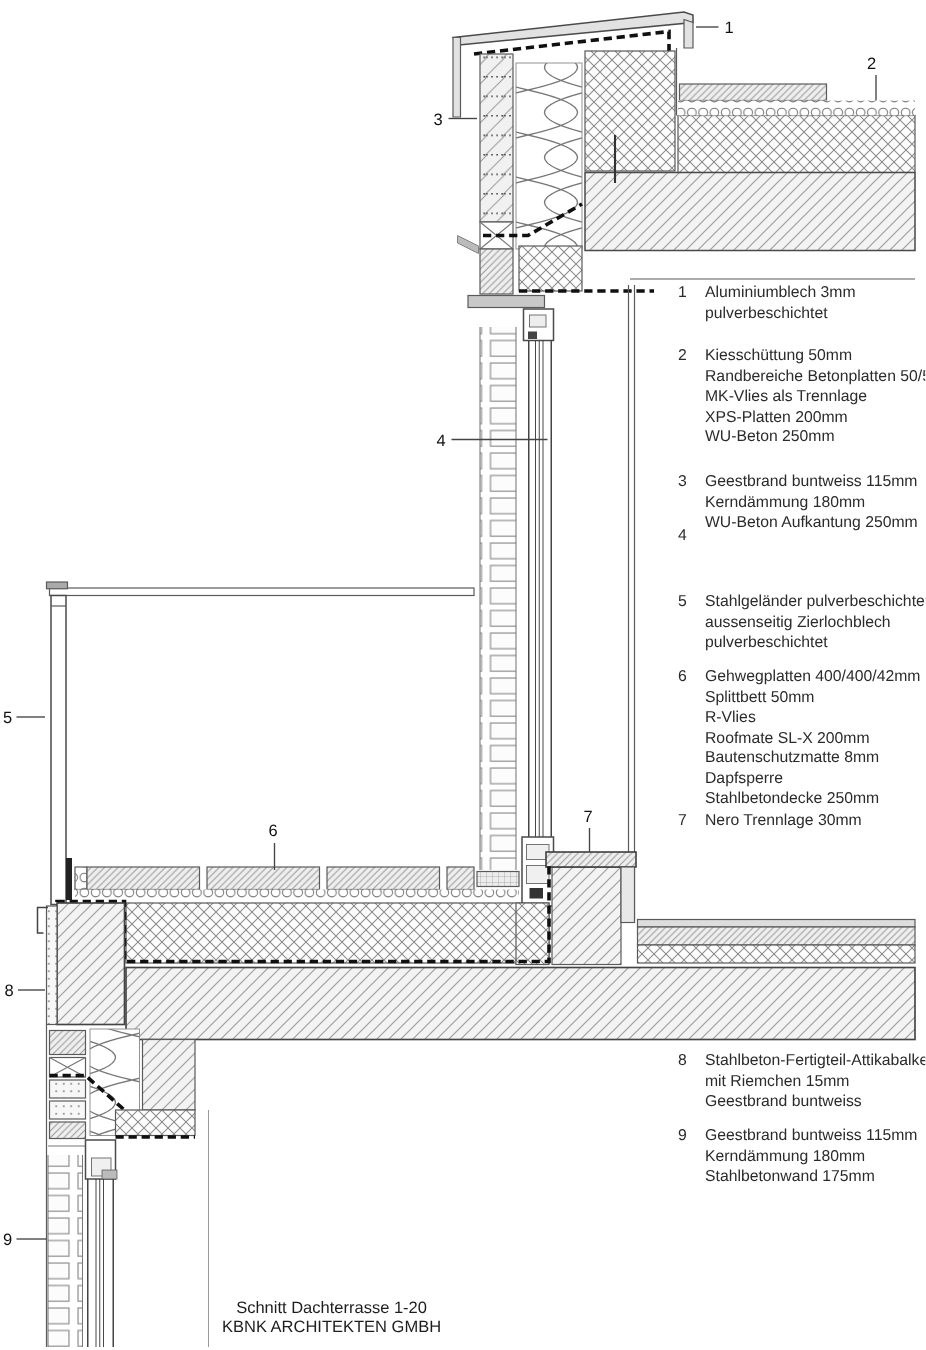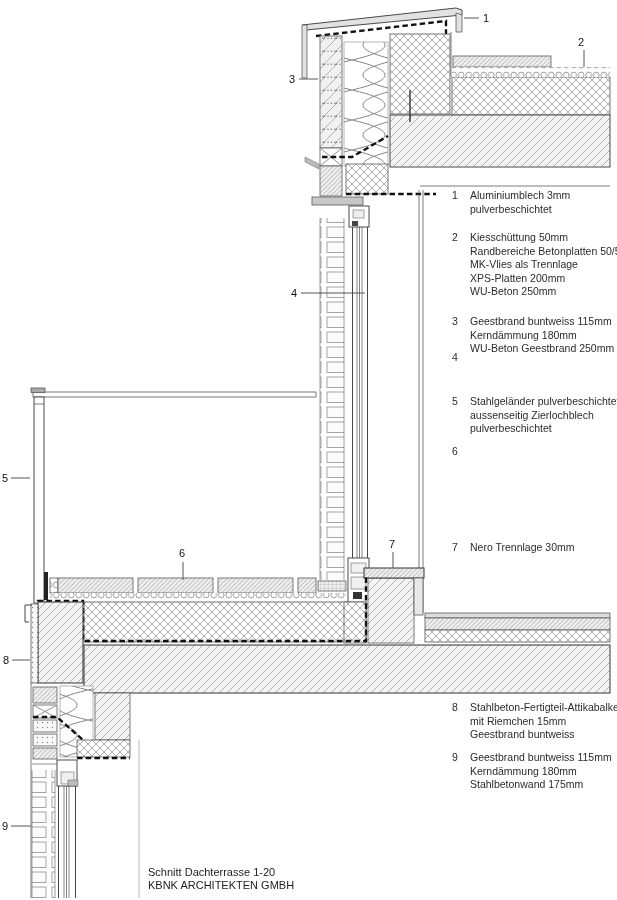--- a/index.html
+++ b/index.html
@@ -4,21 +4,21 @@
 <style>
   html,body{margin:0;padding:0;background:#fff;}
   #stage{position:relative;width:617px;height:900px;background:#ffffff;overflow:hidden;
          font-family:"Liberation Sans",sans-serif;}
   #drawing{position:absolute;left:0;top:0;}
   .legend-item{position:absolute;left:452px;display:flex;color:#2b2b2b;
     font:10.5px/13.5px "Liberation Sans",sans-serif;}
   .lnum{width:18px;flex:0 0 18px;}
   .llines div{white-space:nowrap;}
   .titleblock{position:absolute;left:148px;top:866px;color:#1d1d1d;
-    font:11px/13px "Liberation Sans",sans-serif;}
+    font:11px/13px "Liberation Sans",sans-serif;text-align:center;}
   svg text{font-family:"Liberation Sans",sans-serif;font-size:11px;fill:#111;}
   .dash{stroke:#101010;stroke-width:2.4;stroke-dasharray:5.5 3.2;fill:none;}
   .ldr{stroke:#444;stroke-width:0.9;}
   .o1{stroke:#4a4a4a;stroke-width:1;}
   .o0{stroke:#5a5a5a;stroke-width:0.8;}
 </style>
 </head>
 <body>
 
 <div id="stage">
@@ -225,36 +225,45 @@
       <div>MK-Vlies als Trennlage</div>
       <div>XPS-Platten 200mm</div>
       <div>WU-Beton 250mm</div>
     </div>
   </div>
   <div class="legend-item" style="top:315px">
     <span class="lnum">3</span>
     <div class="llines">
       <div>Geestbrand buntweiss 115mm</div>
       <div>Kerndämmung 180mm</div>
-      <div>WU-Beton Geestbrand 250mm</div>
+      <div>WU-Beton Aufkantung 250mm</div>
     </div>
   </div>
   <div class="legend-item" style="top:351px">
     <span class="lnum">4</span>
   </div>
   <div class="legend-item" style="top:395px">
     <span class="lnum">5</span>
     <div class="llines">
       <div>Stahlgeländer pulverbeschichtet,</div>
       <div>aussenseitig Zierlochblech</div>
       <div>pulverbeschichtet</div>
     </div>
   </div>
   <div class="legend-item" style="top:445px">
     <span class="lnum">6</span>
+    <div class="llines">
+      <div>Gehwegplatten 400/400/42mm</div>
+      <div>Splittbett 50mm</div>
+      <div>R-Vlies</div>
+      <div>Roofmate SL-X 200mm</div>
+      <div>Bautenschutzmatte 8mm</div>
+      <div>Dapfsperre</div>
+      <div>Stahlbetondecke 250mm</div>
+    </div>
   </div>
   <div class="legend-item" style="top:541px">
     <span class="lnum">7</span>
     <div class="llines">
       <div>Nero Trennlage 30mm</div>
     </div>
   </div>
   <div class="legend-item" style="top:701px">
     <span class="lnum">8</span>
     <div class="llines">

